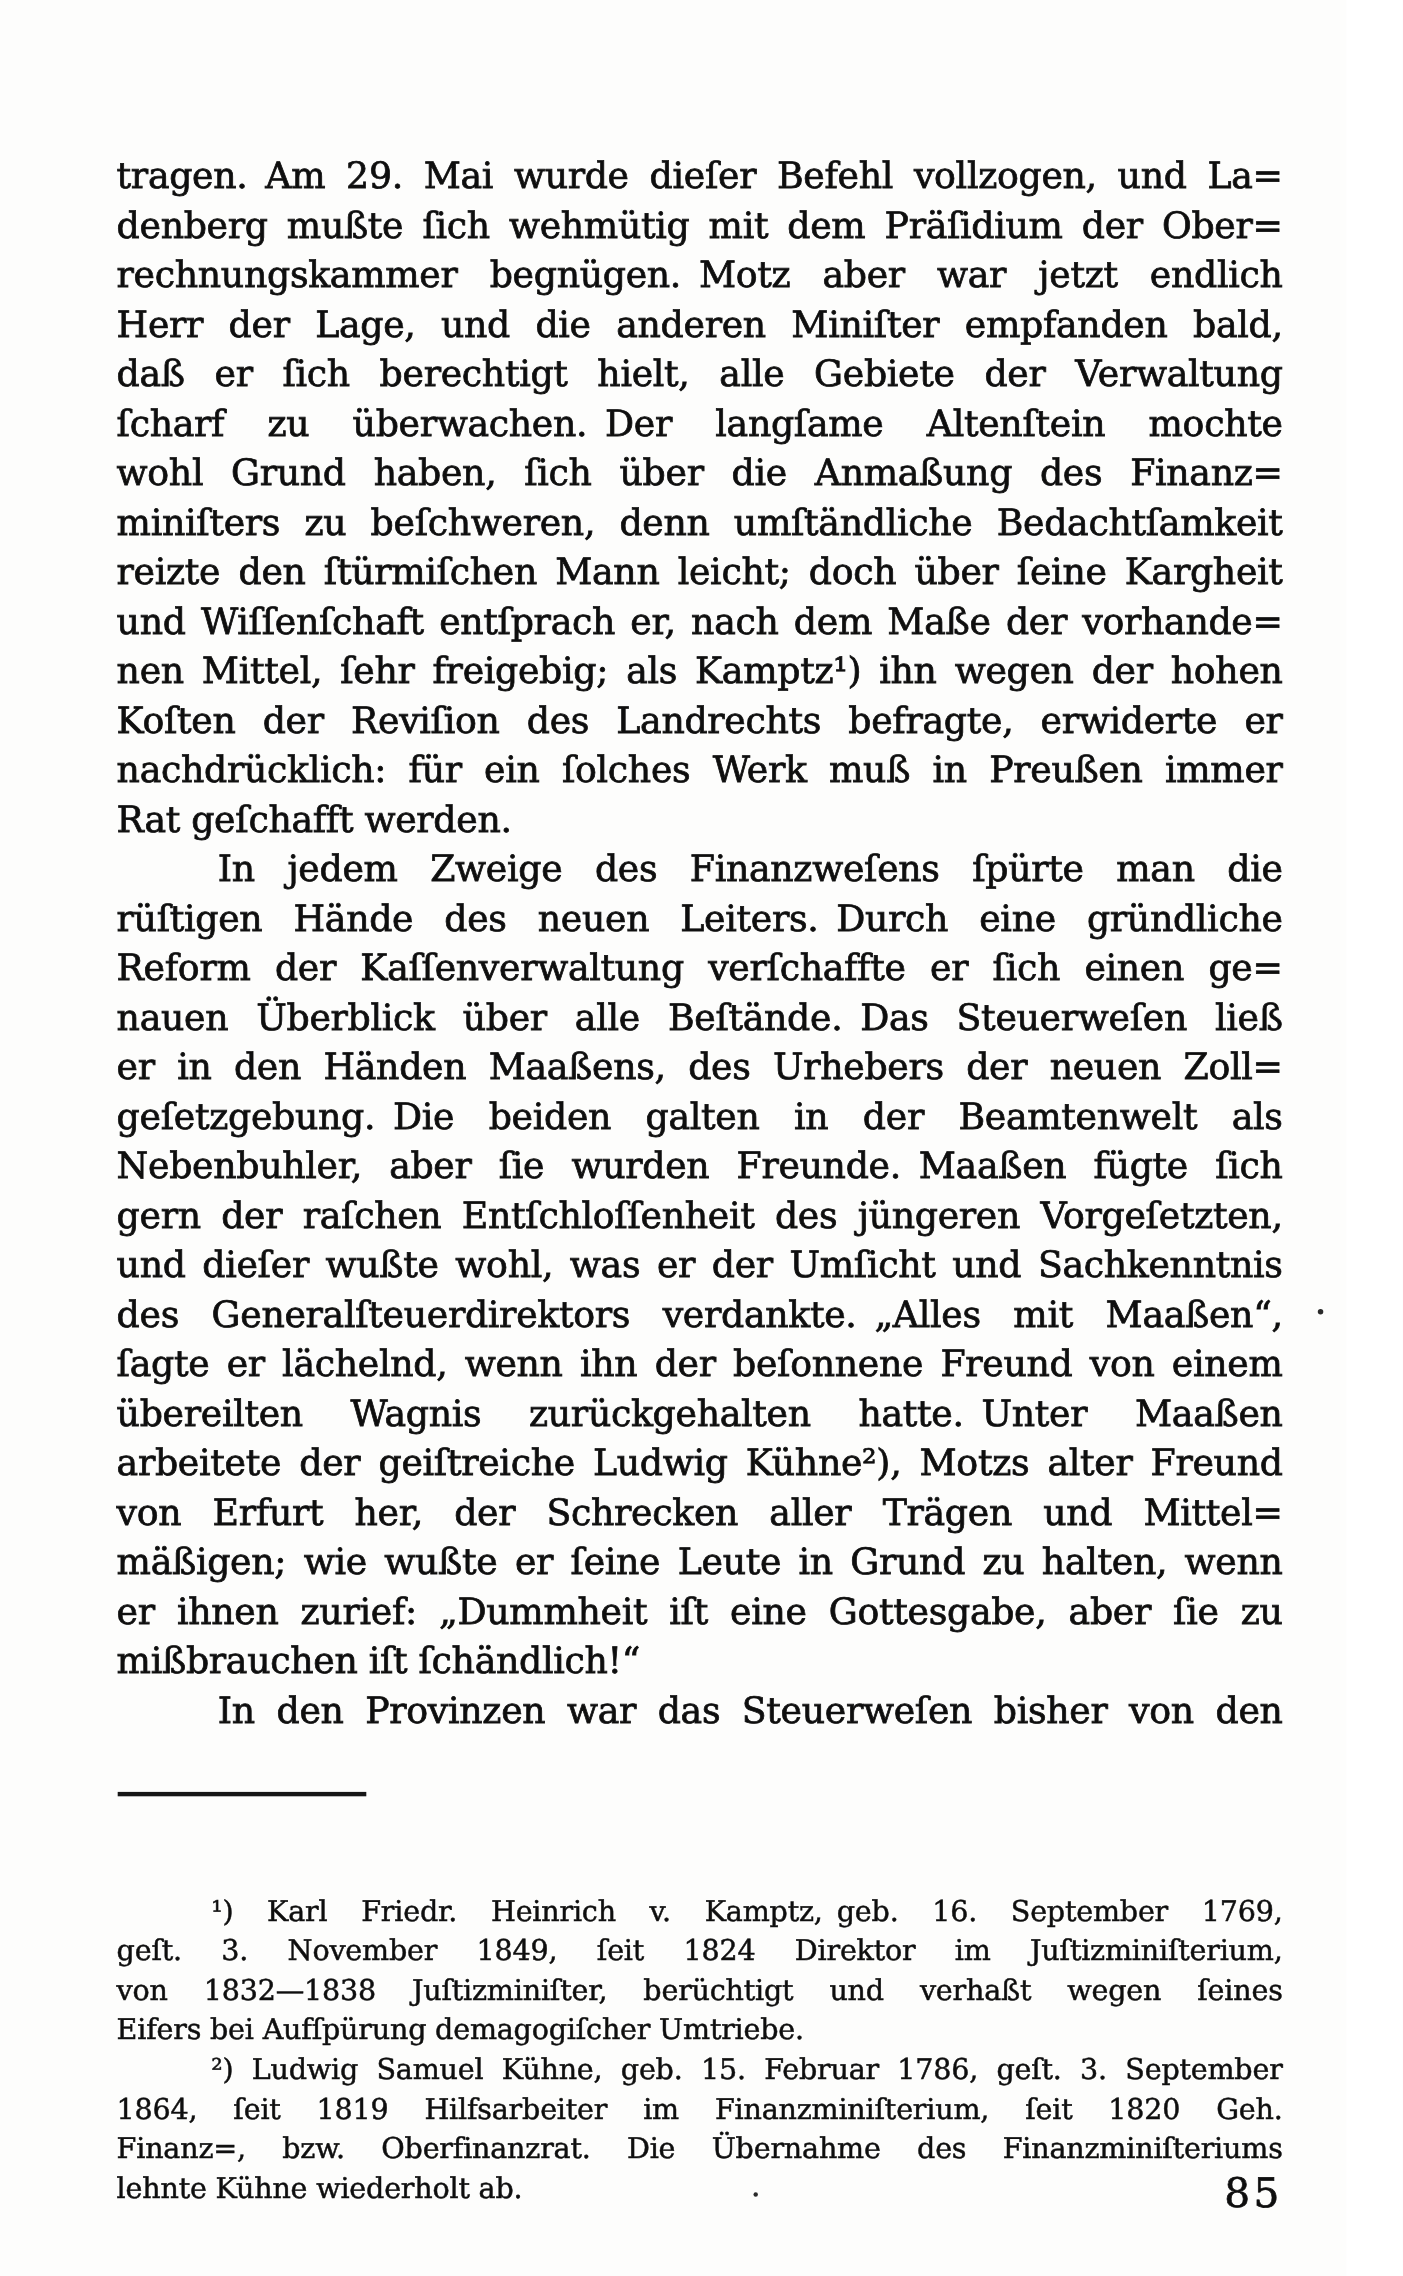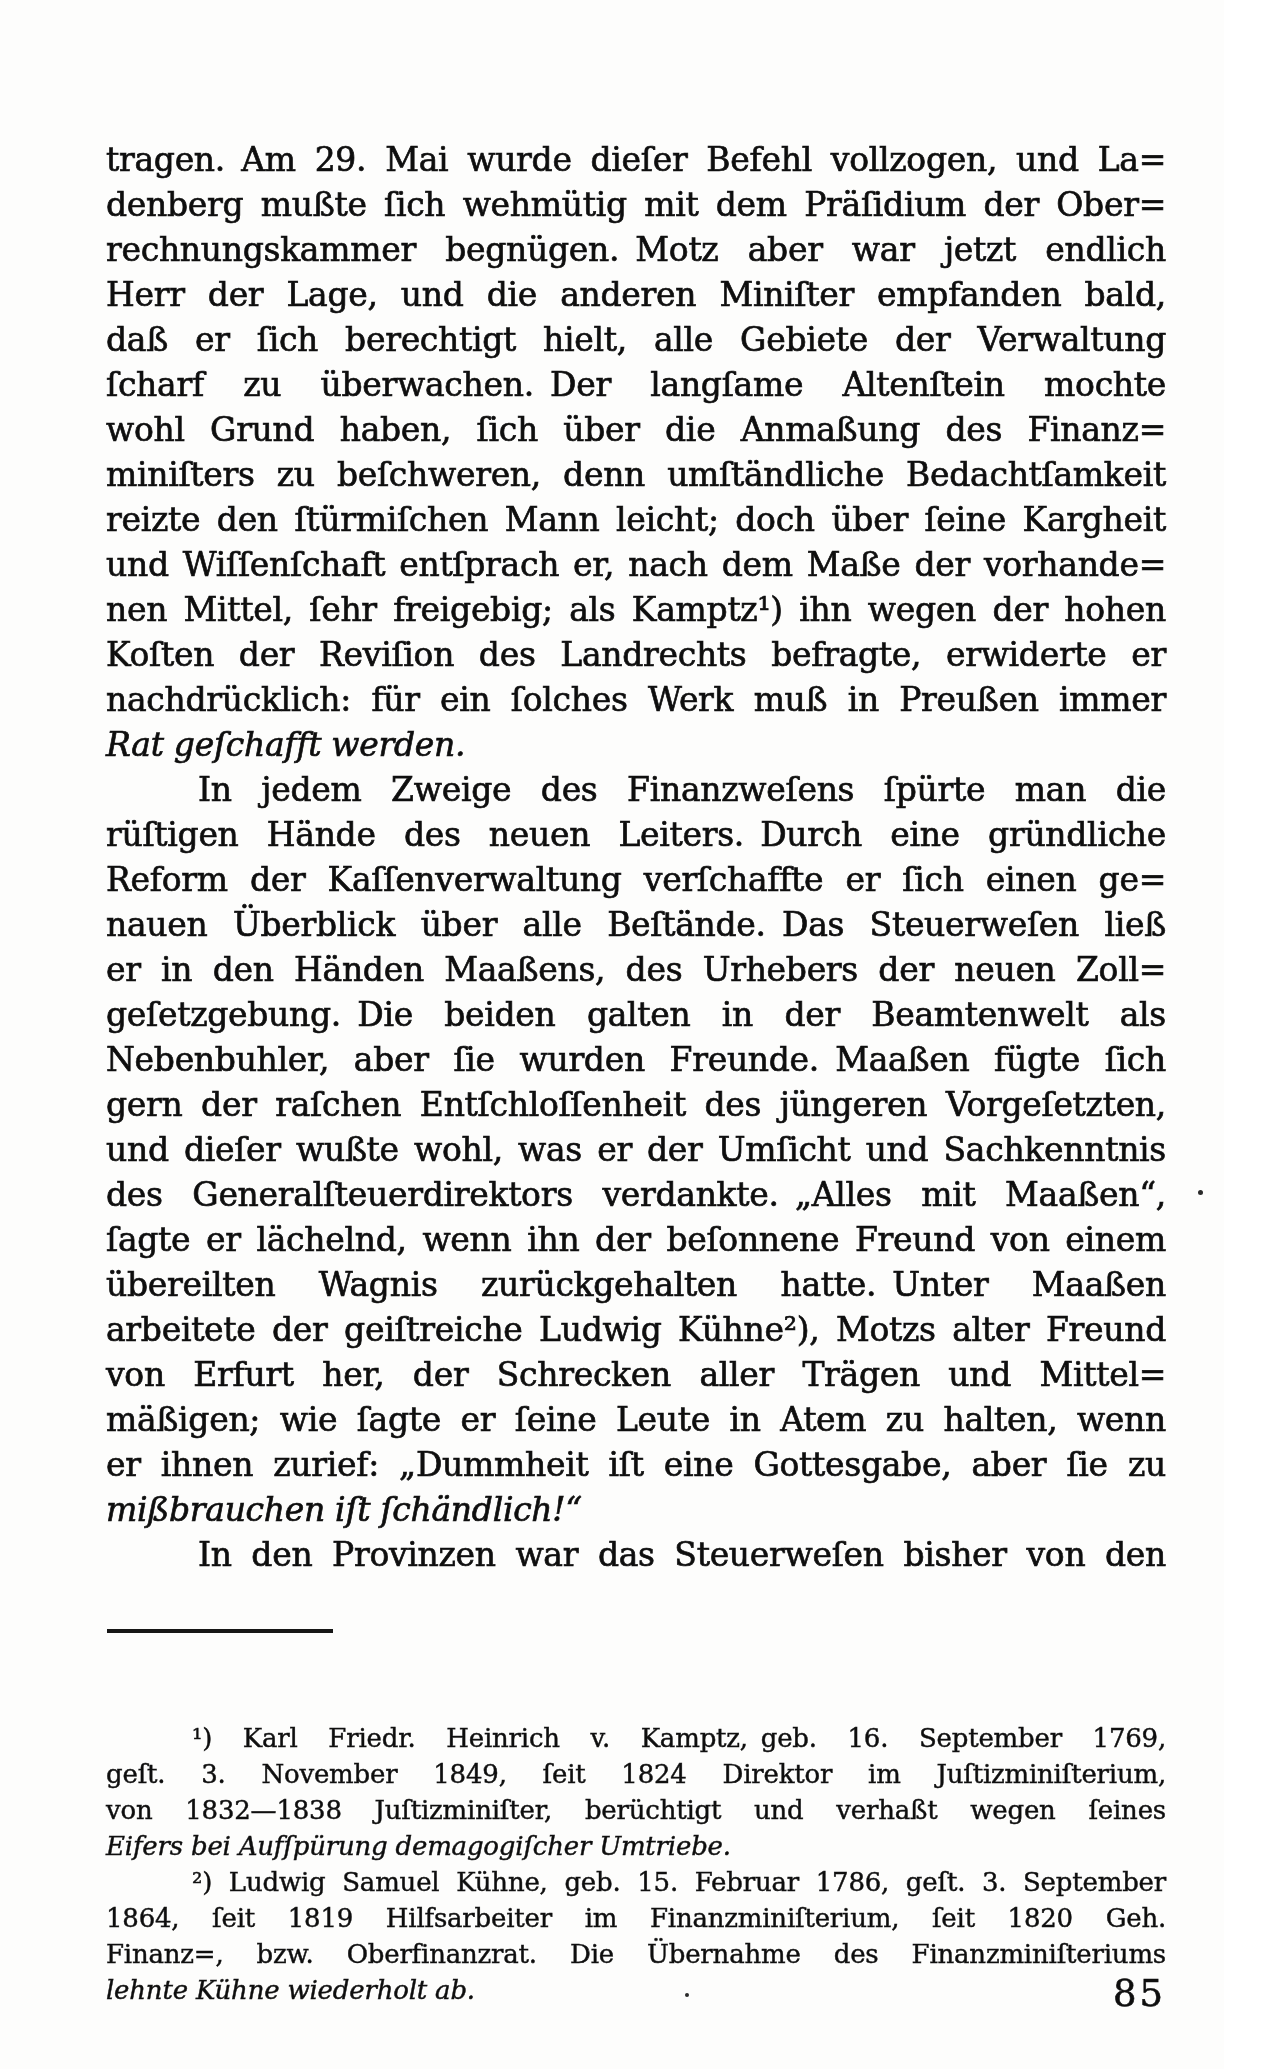--- a/index.html
+++ b/index.html
@@ -29,21 +29,21 @@
     font-size: 26px;
     line-height: 36px;
     letter-spacing: -0.2px;
     -webkit-text-stroke: 0.45px #141414;
   }
   .tline {
     text-align: justify;
     text-align-last: justify;
     white-space: normal;
   }
-  .tline.flush { text-align-last: left; font-style: italic; }
+  .tline.flush { text-align-last: left; }
   .main-text .tline.indent { text-indent: 92px; }
   .footnotes .tline.indent { text-indent: 86px; }
   .footnote-rule {
     position: absolute;
     left: 107px; top: 1629px;
     width: 226px; height: 4px;
     background: #161616;
   }
   .page-number {
     position: absolute;
@@ -88,21 +88,21 @@
       <div class="tline">er in den Händen Maaßens, des Urhebers der neuen Zoll=</div>
       <div class="tline">geſetzgebung. Die beiden galten in der Beamtenwelt als</div>
       <div class="tline">Nebenbuhler, aber ſie wurden Freunde. Maaßen fügte ſich</div>
       <div class="tline">gern der raſchen Entſchloſſenheit des jüngeren Vorgeſetzten,</div>
       <div class="tline">und dieſer wußte wohl, was er der Umſicht und Sachkenntnis</div>
       <div class="tline">des Generalſteuerdirektors verdankte. „Alles mit Maaßen“,</div>
       <div class="tline">ſagte er lächelnd, wenn ihn der beſonnene Freund von einem</div>
       <div class="tline">übereilten Wagnis zurückgehalten hatte. Unter Maaßen</div>
       <div class="tline">arbeitete der geiſtreiche Ludwig Kühne²), Motzs alter Freund</div>
       <div class="tline">von Erfurt her, der Schrecken aller Trägen und Mittel=</div>
-      <div class="tline">mäßigen; wie ſagte er ſeine Leute in Atem zu halten, wenn</div>
+      <div class="tline">mäßigen; wie wußte er ſeine Leute in Grund zu halten, wenn</div>
       <div class="tline">er ihnen zurief: „Dummheit iſt eine Gottesgabe, aber ſie zu</div>
       <div class="tline flush">mißbrauchen iſt ſchändlich!“</div>
       <div class="tline indent">In den Provinzen war das Steuerweſen bisher von den</div>
     </div>
   <div class="footnote-rule"></div>
   <div class="footnotes" id="footnotes">
       <div class="tline indent">¹) Karl Friedr. Heinrich v. Kamptz, geb. 16. September 1769,</div>
       <div class="tline">geſt. 3. November 1849, ſeit 1824 Direktor im Juſtizminiſterium,</div>
       <div class="tline">von 1832—1838 Juſtizminiſter, berüchtigt und verhaßt wegen ſeines</div>
       <div class="tline flush">Eifers bei Aufſpürung demagogiſcher Umtriebe.</div>

